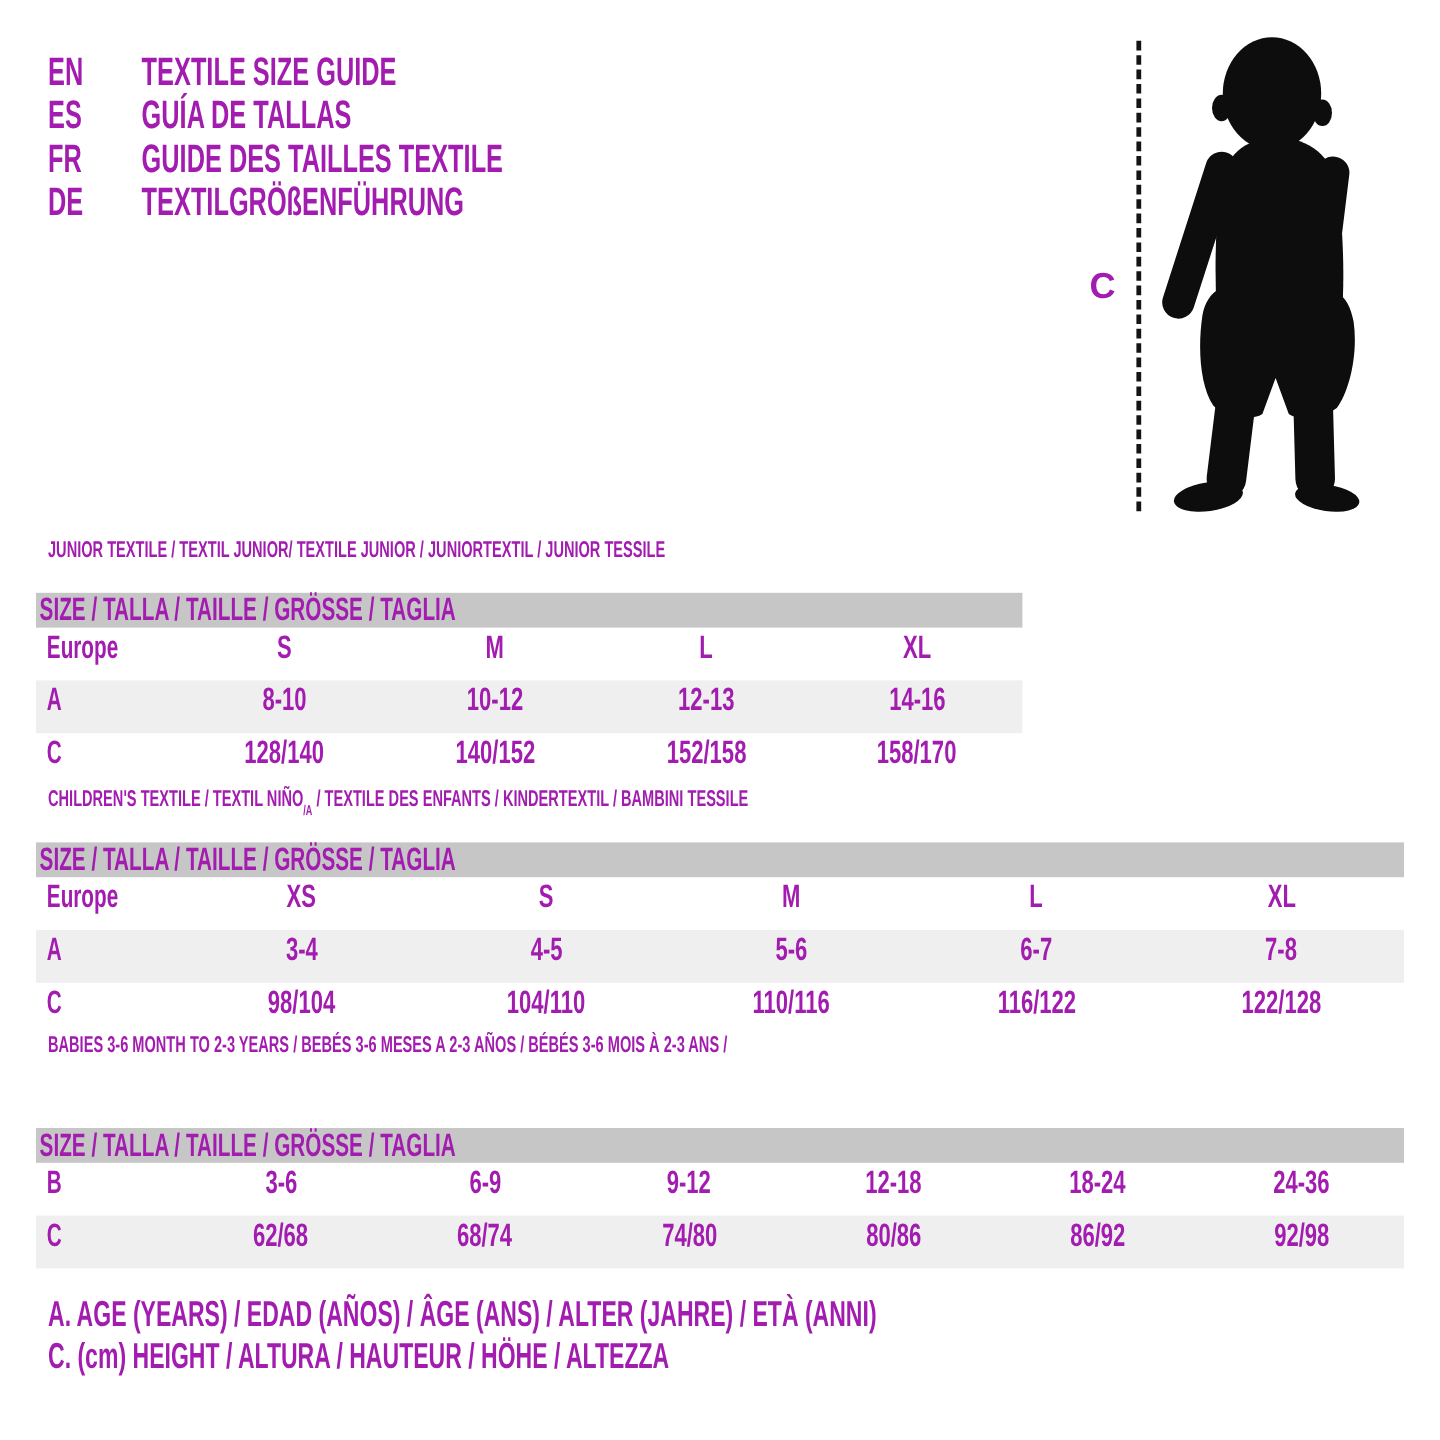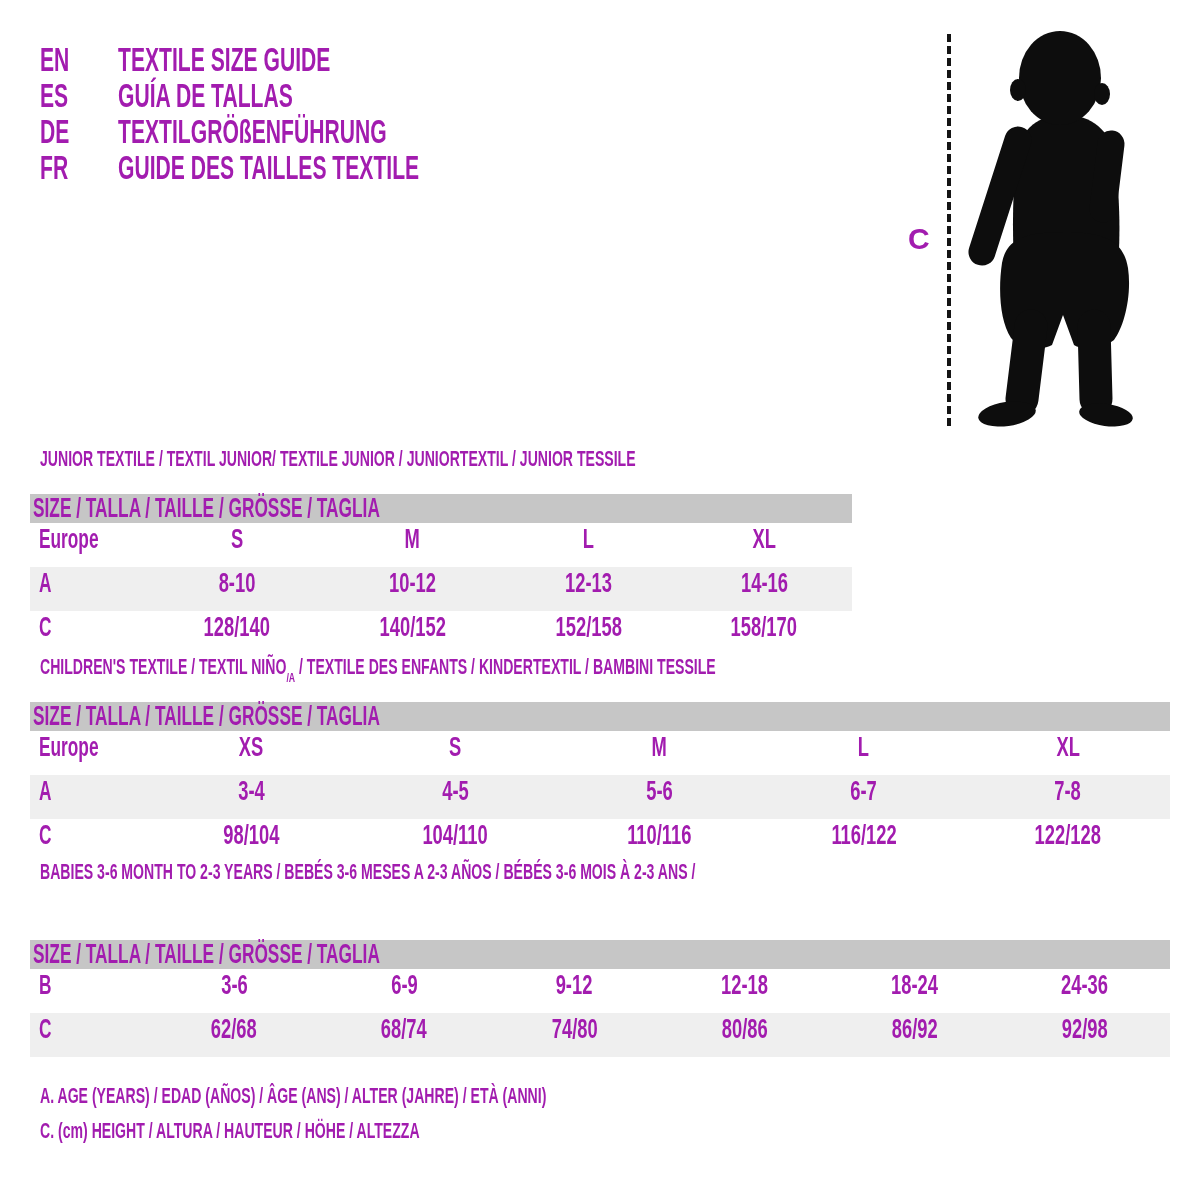--- a/index.html
+++ b/index.html
@@ -16,63 +16,63 @@
   .lang-row{display:flex;height:36px;line-height:36px;font-size:33px;}
   .lang-code{width:78px;flex:0 0 78px;}
 
   
   .figure{position:absolute;left:0;top:0;width:1200px;height:430px;}
   .dash-line{position:absolute;left:947px;top:22px;height:392px;width:0;border-left:4px dashed #141414;}
   .c-label{position:absolute;left:908px;top:210px;font-size:30px;}
   .silhouette{position:absolute;left:966px;top:16px;}
 
   
-  .sec-title{position:absolute;font-size:22px;line-height:27px;}
+  .sec-title{position:absolute;font-size:19px;line-height:27px;}
   .t-junior{left:40px;top:433px;}
   .t-children{left:40px;top:641px;}
   .t-babies1{left:40px;top:846px;}
   .t-babies2{left:40px;top:881px;}
   sub.sz{font-size:0.62em;position:relative;top:0.22em;}
 
   
   .table{position:absolute;font-size:27px;}
   .tb-junior{left:30px;top:482px;width:822px;}
   .tb-children{left:30px;top:690px;width:1140px;}
   .tb-babies{left:30px;top:928px;width:1140px;}
   .thead{height:29px;line-height:29px;background:#c6c6c6;padding-left:3px;}
   .trow{display:flex;height:44px;line-height:32px;}
   .trow-alt{background:#efefef;}
   .tcell{flex:1 1 0;text-align:center;}
   .tcell-label{flex:0 0 110px;text-align:left;padding-left:9px;}
 
   
   .legend{position:absolute;left:40px;top:1066px;}
-  .legend-line{height:35px;line-height:35px;font-size:22px;}
+  .legend-line{height:35px;line-height:35px;font-size:30px;}
 </style>
 </head>
 <body>
 
 <div class="page">
 
   <div class="langs">
     <div class="lang-row">
       <span class="lang-code"><span class="sq-l">EN</span></span>
       <span class="sq-l">TEXTILE SIZE GUIDE</span>
     </div>
     <div class="lang-row">
       <span class="lang-code"><span class="sq-l">ES</span></span>
       <span class="sq-l">GUÍA DE TALLAS</span>
     </div>
     <div class="lang-row">
+      <span class="lang-code"><span class="sq-l">FR</span></span>
+      <span class="sq-l">GUIDE DES TAILLES TEXTILE</span>
+    </div>
+    <div class="lang-row">
       <span class="lang-code"><span class="sq-l">DE</span></span>
       <span class="sq-l">TEXTILGRÖßENFÜHRUNG</span>
-    </div>
-    <div class="lang-row">
-      <span class="lang-code"><span class="sq-l">FR</span></span>
-      <span class="sq-l">GUIDE DES TAILLES TEXTILE</span>
     </div>
   </div>
 
   <div class="figure">
     <span class="c-label">C</span>
     <div class="dash-line"></div>
     <svg class="silhouette" width="170" height="400" viewBox="0 0 170 400" xmlns="http://www.w3.org/2000/svg">
       <g fill="#0d0d0d" stroke="none">
 
         <path d="M50,130 C55,98 74,87 98,87 C126,87 144,102 149,130 C153,162 155,202 152,238 C130,252 68,252 48,234 C46,198 47,162 50,130 Z"></path>

